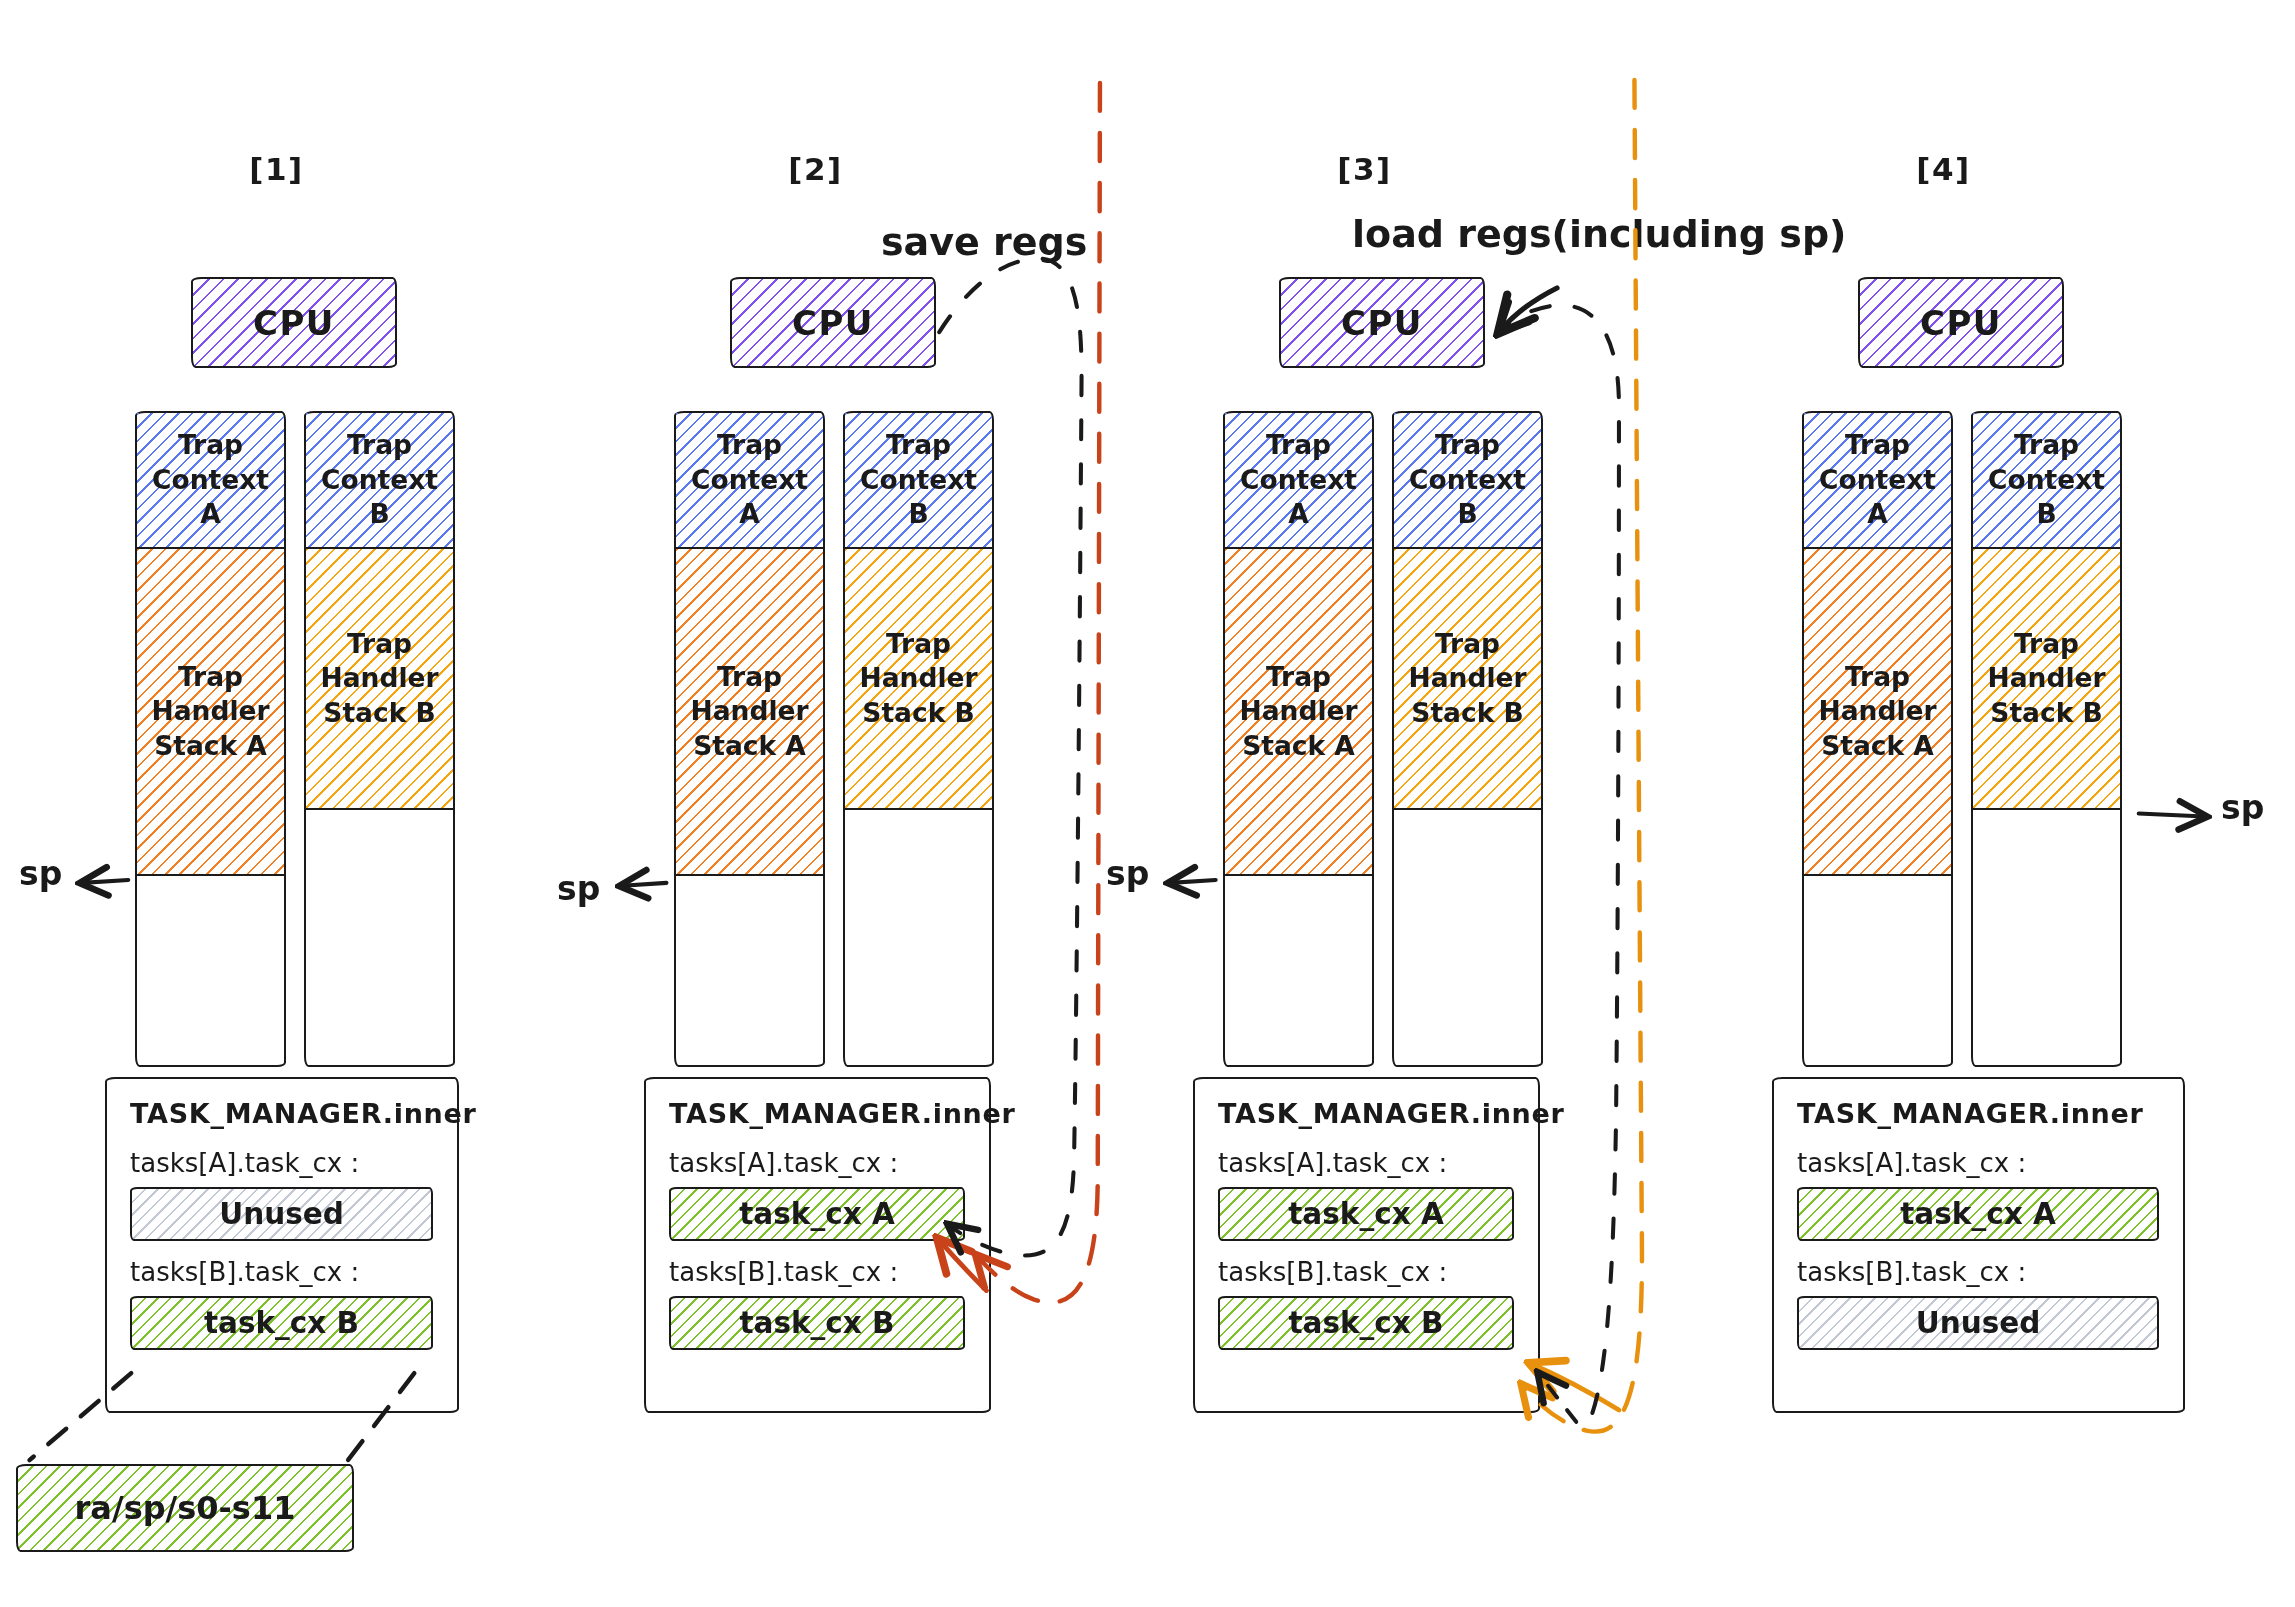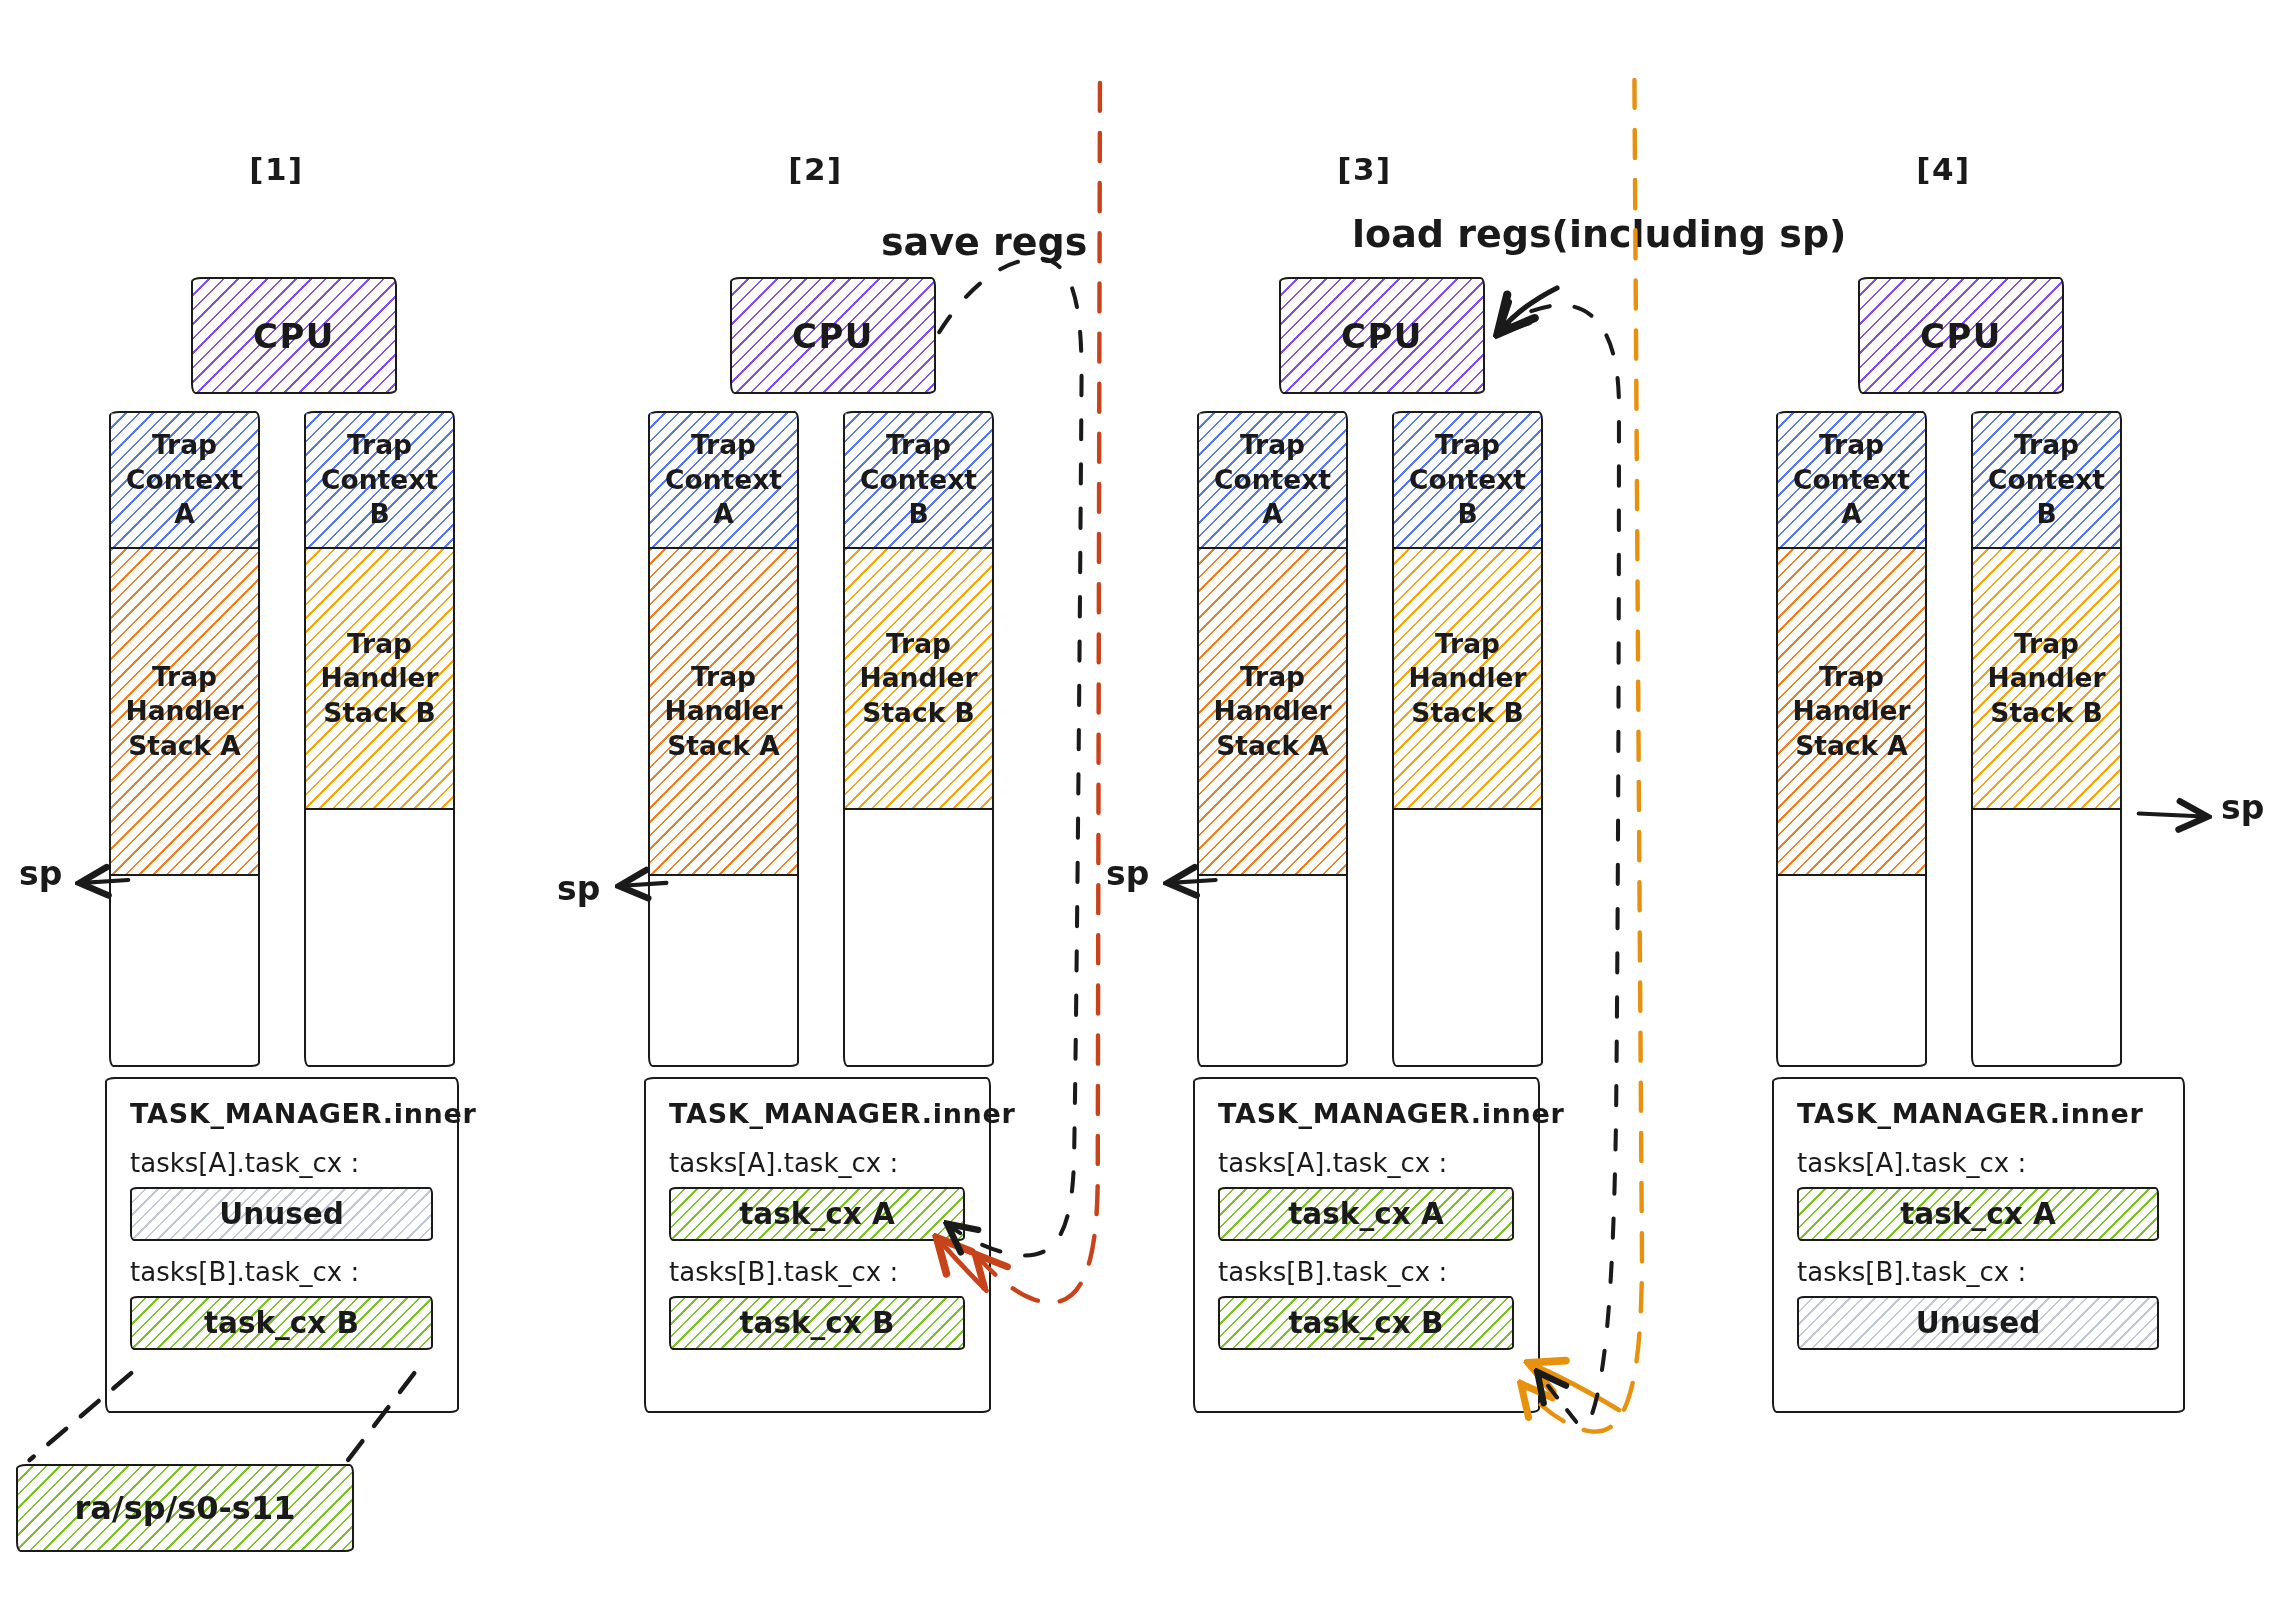--- a/index.html
+++ b/index.html
@@ -22,25 +22,25 @@
   .diagram-title .t-fn,.diagram-title .t-sep,.diagram-title .t-close{color:var(--ink)}
   .diagram-title .t-arg1{color:var(--current-ptr);margin-left:7.4px}
   .diagram-title .t-arg2{color:var(--next-ptr);margin-left:25px}
   .diagram-title .t-close{margin-left:10.3px}
 
   .panel{position:absolute;top:0;height:1608px;width:442px}
   .panel-label{position:absolute;left:0;top:151px;width:347px;text-align:center;font-size:31px;font-weight:700;letter-spacing:1.5px}
 
   .sketch{border:2.9px solid var(--ink);border-radius:10.3px 4.4px 8.8px 4.4px/4.4px 8.8px 4.4px 10.3px}
 
-  .cpu-box{position:absolute;left:88px;top:277px;width:206px;height:117px;display:flex;align-items:center;justify-content:center;font-size:34px;font-weight:700;letter-spacing:1.5px;
+  .cpu-box{position:absolute;left:88px;top:277px;width:206px;height:91px;display:flex;align-items:center;justify-content:center;font-size:34px;font-weight:700;letter-spacing:1.5px;
     background:repeating-linear-gradient(135deg,var(--cpu-hatch) 0 1.8px,transparent 1.8px 10.3px)}
 
   .stack{position:absolute;top:411px;width:151px;height:656px;background:#fff}
-  .stack.left{left:6px}
+  .stack.left{left:32px}
   .stack.right{left:201px}
   .seg{display:flex;align-items:center;justify-content:center;text-align:center;font-size:26.5px;font-weight:700;line-height:1.3;border-bottom:2.9px solid var(--ink)}
   .seg-tc{height:136px;background:repeating-linear-gradient(135deg,var(--trap-context-hatch) 0 1.8px,transparent 1.8px 9.6px)}
   .seg-tha{height:327px;background:repeating-linear-gradient(135deg,var(--handler-a-hatch) 0 1.8px,transparent 1.8px 9.6px)}
   .seg-thb{height:261px;background:repeating-linear-gradient(135deg,var(--handler-b-hatch) 0 1.8px,transparent 1.8px 9.6px)}
   .seg span{max-width:125px}
 
   .tm-box{position:absolute;left:1.5px;top:1077px;height:336px;background:#fff;padding:19px 23.6px}
   .tm-w-480{width:354px}.tm-w-470{width:347px}.tm-w-560{width:413px}
   .tm-title{font-size:27px;font-weight:700;letter-spacing:0.7px;margin-bottom:19px;white-space:nowrap}

